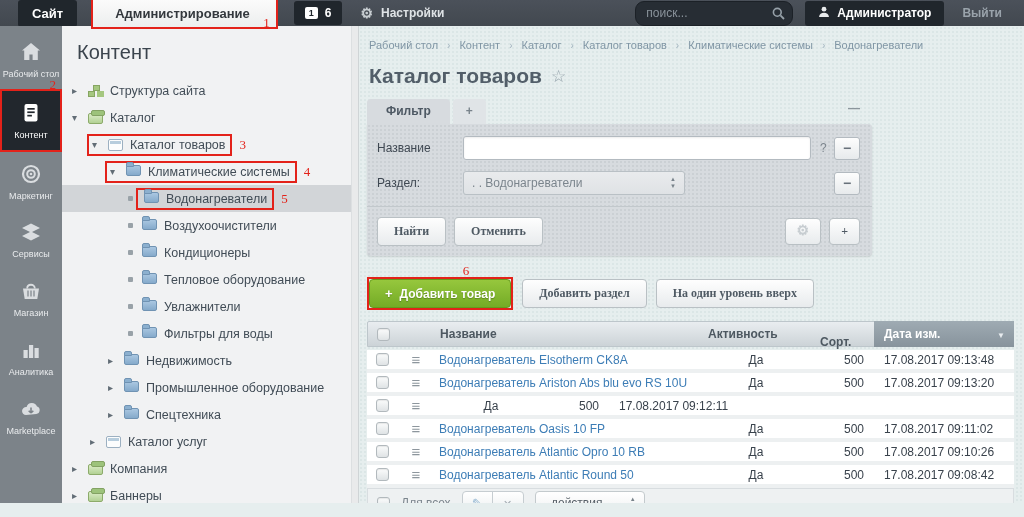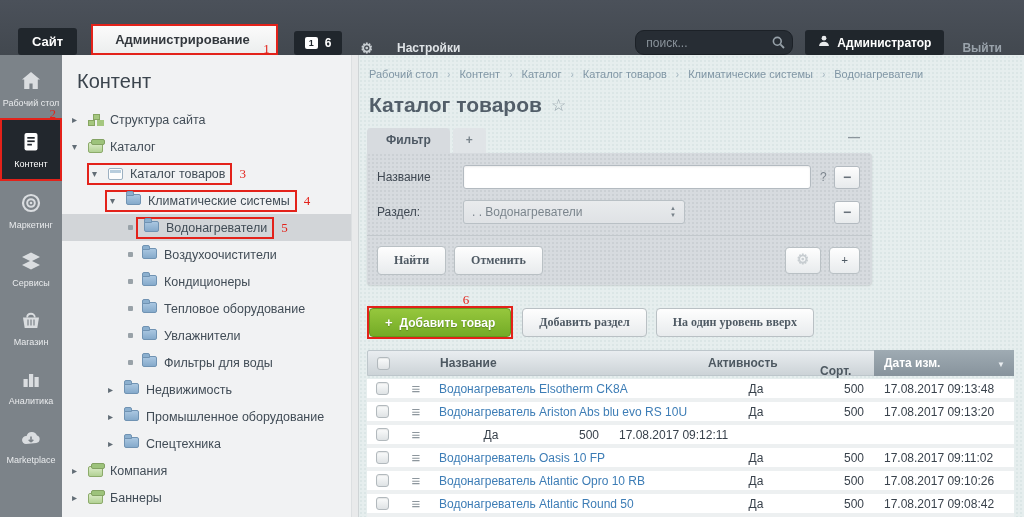--- a/index.html
+++ b/index.html
@@ -1,29 +1,29 @@
 <!DOCTYPE html>
 <html><head>
 <meta charset="utf-8">
 <style>
   * { margin:0; padding:0; box-sizing:border-box; }
   html,body { width:1024px; height:517px; overflow:hidden; }
   body { font-family:"Liberation Sans", sans-serif; font-size:12px; color:#3c4650; background:#e6eeee; }
 
   
-  .topbar { height:55px; background:linear-gradient(#4b515a,#42484f); display:flex; align-items:flex-end; padding:0 10px; }
+  .topbar { height:26px; background:linear-gradient(#4b515a,#42484f); display:flex; align-items:center; padding:0 10px; }
   .btn-dark { background:#20262c; border-radius:3px; color:#fff; font-weight:bold; font-size:13px; padding:6px 14px; }
   .btn-site { margin-left:8px; }
   .rbox-admin { margin-left:14px; border:2px solid #e3221a; position:relative; }
   .btn-admin { background:linear-gradient(#fbfbfb,#eceeee); color:#33383d; font-weight:bold; font-size:13px; padding:6px 26px 6px 22px; display:block; }
   .anno { color:#e3221a; font-family:"Liberation Serif", serif; font-size:13px; line-height:1; position:absolute; }
   .anno-1 { right:6px; bottom:-2px; }
   .notif { margin-left:16px; display:flex; align-items:center; gap:7px; padding:5px 11px; font-size:12px; }
   .bubble { display:inline-block; width:13px; height:12px; background:#fff; border-radius:2px; color:#20262c; font-size:9px; font-weight:bold; text-align:center; line-height:12px; }
-  .settings { margin-left:18px; display:flex; align-items:center; gap:24px; color:#dfe3e6; font-weight:bold; font-size:12px; }
+  .settings { margin-left:18px; display:flex; align-items:center; gap:8px; color:#dfe3e6; font-weight:bold; font-size:12px; }
   .gear { color:#c7cdd1; font-size:14px; line-height:1; }
   .gear::before { content:"⚙"; }
   .tb-spacer { flex:1; }
   .search-wrap { position:relative; }
   .search-input { width:158px; height:25px; background:#272d34; border:1px solid #1c2127; border-radius:9px; color:#98a1a9; font-size:12px; padding:0 28px 0 10px; outline:none; font-family:"Liberation Sans",sans-serif; }
   .search-input::placeholder { color:#8a939b; }
   .search-ic { position:absolute; right:8px; top:6px; }
   .user { margin-left:12px; display:flex; align-items:center; gap:7px; padding:5px 13px; font-size:12px; }
   .logout { color:#9aa3ab; font-weight:bold; font-size:12px; margin:0 12px 0 18px; }
 
@@ -304,20 +304,25 @@
     <div class="titem lvl2">
       <span class="arrow arrow-col"></span>
       <span class="ticon ic-folder"></span>
       <span>Промышленное оборудование</span>
     </div>
     <div class="titem lvl2">
       <span class="arrow arrow-col"></span>
       <span class="ticon ic-folder"></span>
       <span>Спецтехника</span>
     </div>
+    <div class="titem lvl1">
+      <span class="arrow arrow-col"></span>
+      <span class="ticon ic-win"></span>
+      <span>Каталог услуг</span>
+    </div>
     <div class="titem lvl0">
       <span class="arrow arrow-col"></span>
       <span class="ticon ic-stack"></span>
       <span>Компания</span>
     </div>
     <div class="titem lvl0">
       <span class="arrow arrow-col"></span>
       <span class="ticon ic-stack"></span>
       <span>Баннеры</span>
     </div>

